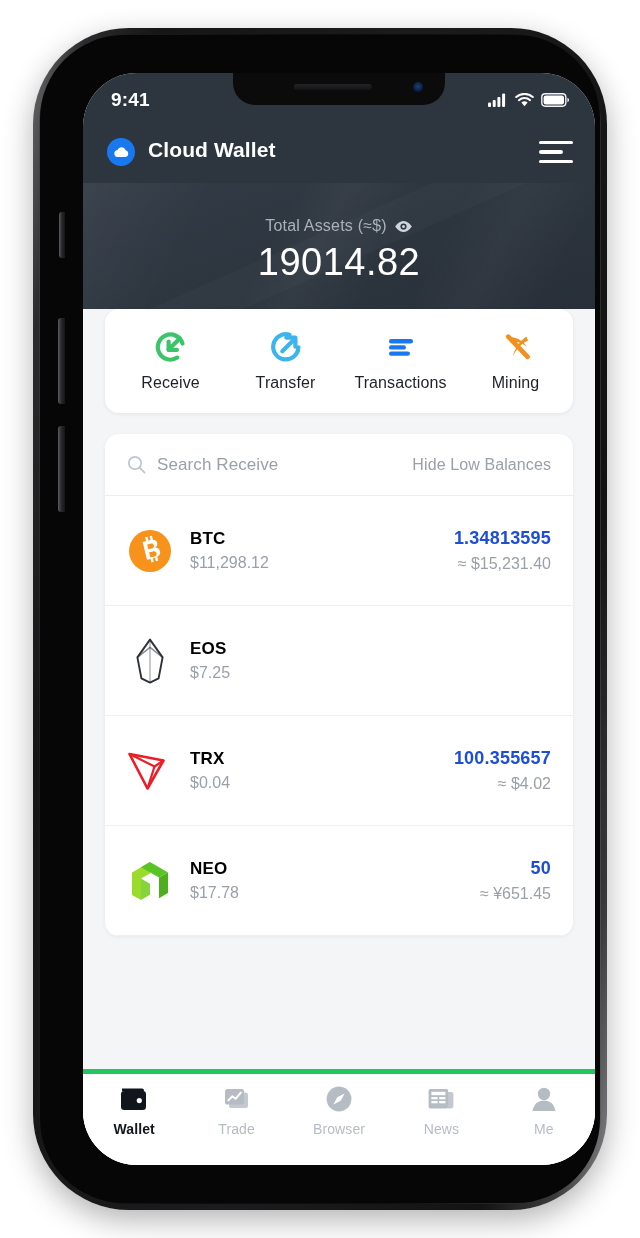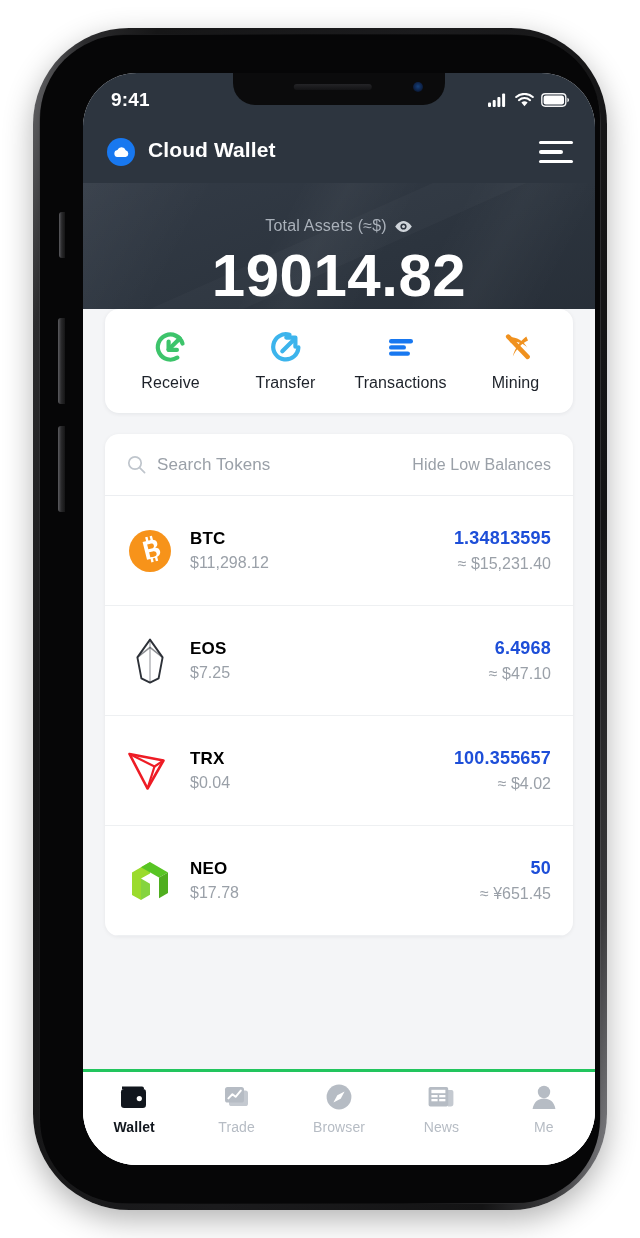--- a/index.html
+++ b/index.html
@@ -212,25 +212,24 @@
     color: #aab1ba;
     display: inline-flex;
     align-items: center;
     gap: 7px;
     letter-spacing: 0.2px;
     z-index: 2;
   }
   .hero-amount {
     position: relative;
     margin-top: 6px;
-    font-size: 60px;
+    font-size: 38px;
     color: #ffffff;
     letter-spacing: 0.5px;
     z-index: 2;
-    font-weight: bold;
   }
 
   
   .sheet {
     position: relative;
     background: #f4f5f7;
     height: 100%;
     margin-top: -54px;
     padding-top: 0;
   }
@@ -344,21 +343,21 @@
   }
 
   
   .tabbar {
     position: absolute;
     left: 0;
     bottom: 0;
     width: 100%;
     height: 96px;
     background: #ffffff;
-    border-top: 3px solid #22c55e;
+    border-top: 5px solid #22c55e;
     display: flex;
     align-items: flex-start;
     padding-top: 10px;
     z-index: 40;
   }
   .tab {
     flex: 1;
     display: flex;
     flex-direction: column;
     align-items: center;
@@ -501,21 +500,21 @@
         </div>
 
         <div class="list-card">
 
           <div class="search-row">
             <div class="search-left">
               <svg width="19" height="19" viewBox="0 0 19 19">
                 <circle cx="8" cy="8" r="6.2" stroke="#bfc5cc" stroke-width="1.7" fill="none"></circle>
                 <path d="M12.6 12.6 L17.6 17.6" stroke="#bfc5cc" stroke-width="1.7" stroke-linecap="round"></path>
               </svg>
-              <span class="search-placeholder">Search Tokens</span>
+              <span class="search-placeholder">Search Receive</span>
             </div>
             <div class="hide-low">Hide Low Balances</div>
           </div>
 
           <div class="token-row">
             <div class="token-icon">
               <svg width="44" height="44" viewBox="0 0 44 44">
                 <circle cx="22" cy="22" r="21" fill="#f7931a"></circle>
                 <g transform="rotate(-14 22 22)">
                   <path d="M17 11.5 h7.6 c3.9 0 6.3 1.7 6.3 4.6 c0 2.1 -1.2 3.5 -3.1 4 c2.4 0.4 3.9 2 3.9 4.4 c0 3.3 -2.6 5.3 -7 5.3 H17 Z M20.8 15 v5 h3.3 c1.9 0 3 -0.9 3 -2.5 c0 -1.6 -1.1 -2.5 -3 -2.5 Z M20.8 23.1 v5.4 h3.7 c2.1 0 3.3 -1 3.3 -2.7 c0 -1.7 -1.2 -2.7 -3.3 -2.7 Z" fill="#ffffff"></path>
@@ -542,24 +541,20 @@
               <svg width="32" height="46" viewBox="0 0 32 46">
                 <path d="M16 1.6 L28.6 19.4 L24.6 40.4 L16 44.6 L7.4 40.4 L3.4 19.4 Z" fill="none" stroke="#2d3138" stroke-width="1.9" stroke-linejoin="round"></path>
                 <path d="M16 1.6 L16 44.6" stroke="#2d3138" stroke-width="1.5" opacity="0.35"></path>
                 <path d="M3.4 19.4 L16 9.4 L28.6 19.4" fill="none" stroke="#2d3138" stroke-width="1.5" opacity="0.55" stroke-linejoin="round"></path>
               </svg>
             </div>
             <div class="token-meta">
               <div class="token-symbol">EOS</div>
               <div class="token-price">$7.25</div>
             </div>
-            <div class="token-vals">
-              <div class="token-amount">6.4968</div>
-              <div class="token-fiat">≈ $47.10</div>
-            </div>
           </div>
 
           <div class="token-row">
             <div class="token-icon">
               <svg width="46" height="42" viewBox="0 0 46 42">
                 <path d="M2.5 4 L36.5 10.5 L20.5 38.5 Z" fill="none" stroke="#ee1c25" stroke-width="2.6" stroke-linejoin="round"></path>
                 <path d="M2.5 4 L27.5 16.5 L36.5 10.5" fill="none" stroke="#ee1c25" stroke-width="2.2" stroke-linejoin="round"></path>
                 <path d="M27.5 16.5 L20.5 38.5" fill="none" stroke="#ee1c25" stroke-width="2.2" stroke-linejoin="round"></path>
               </svg>
             </div>

